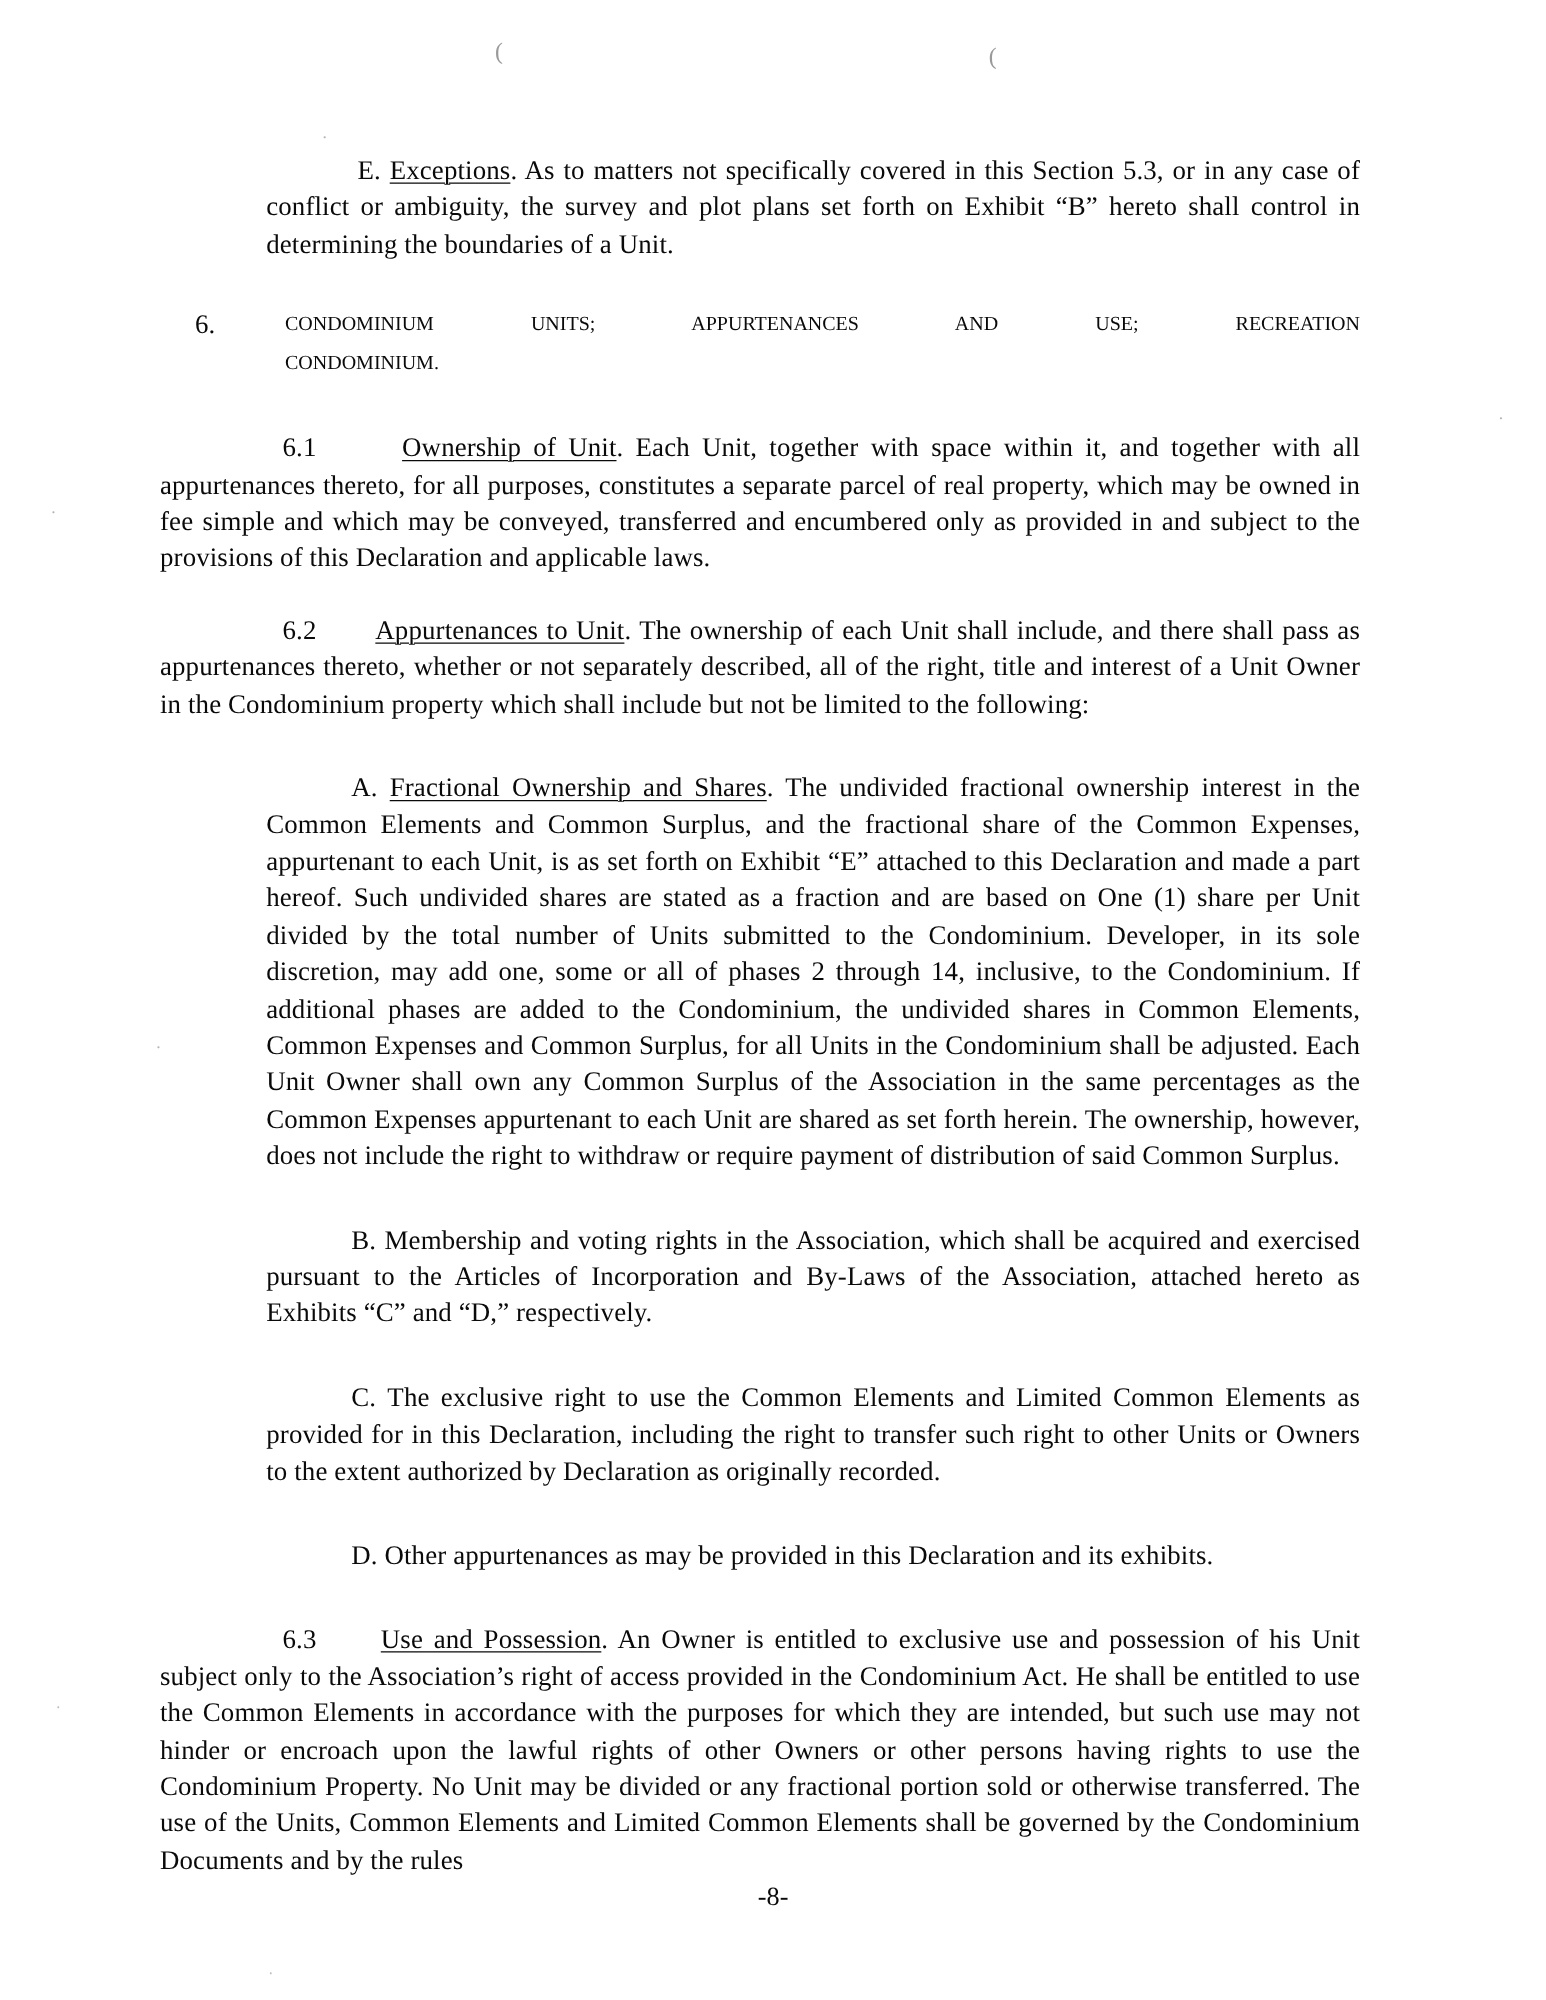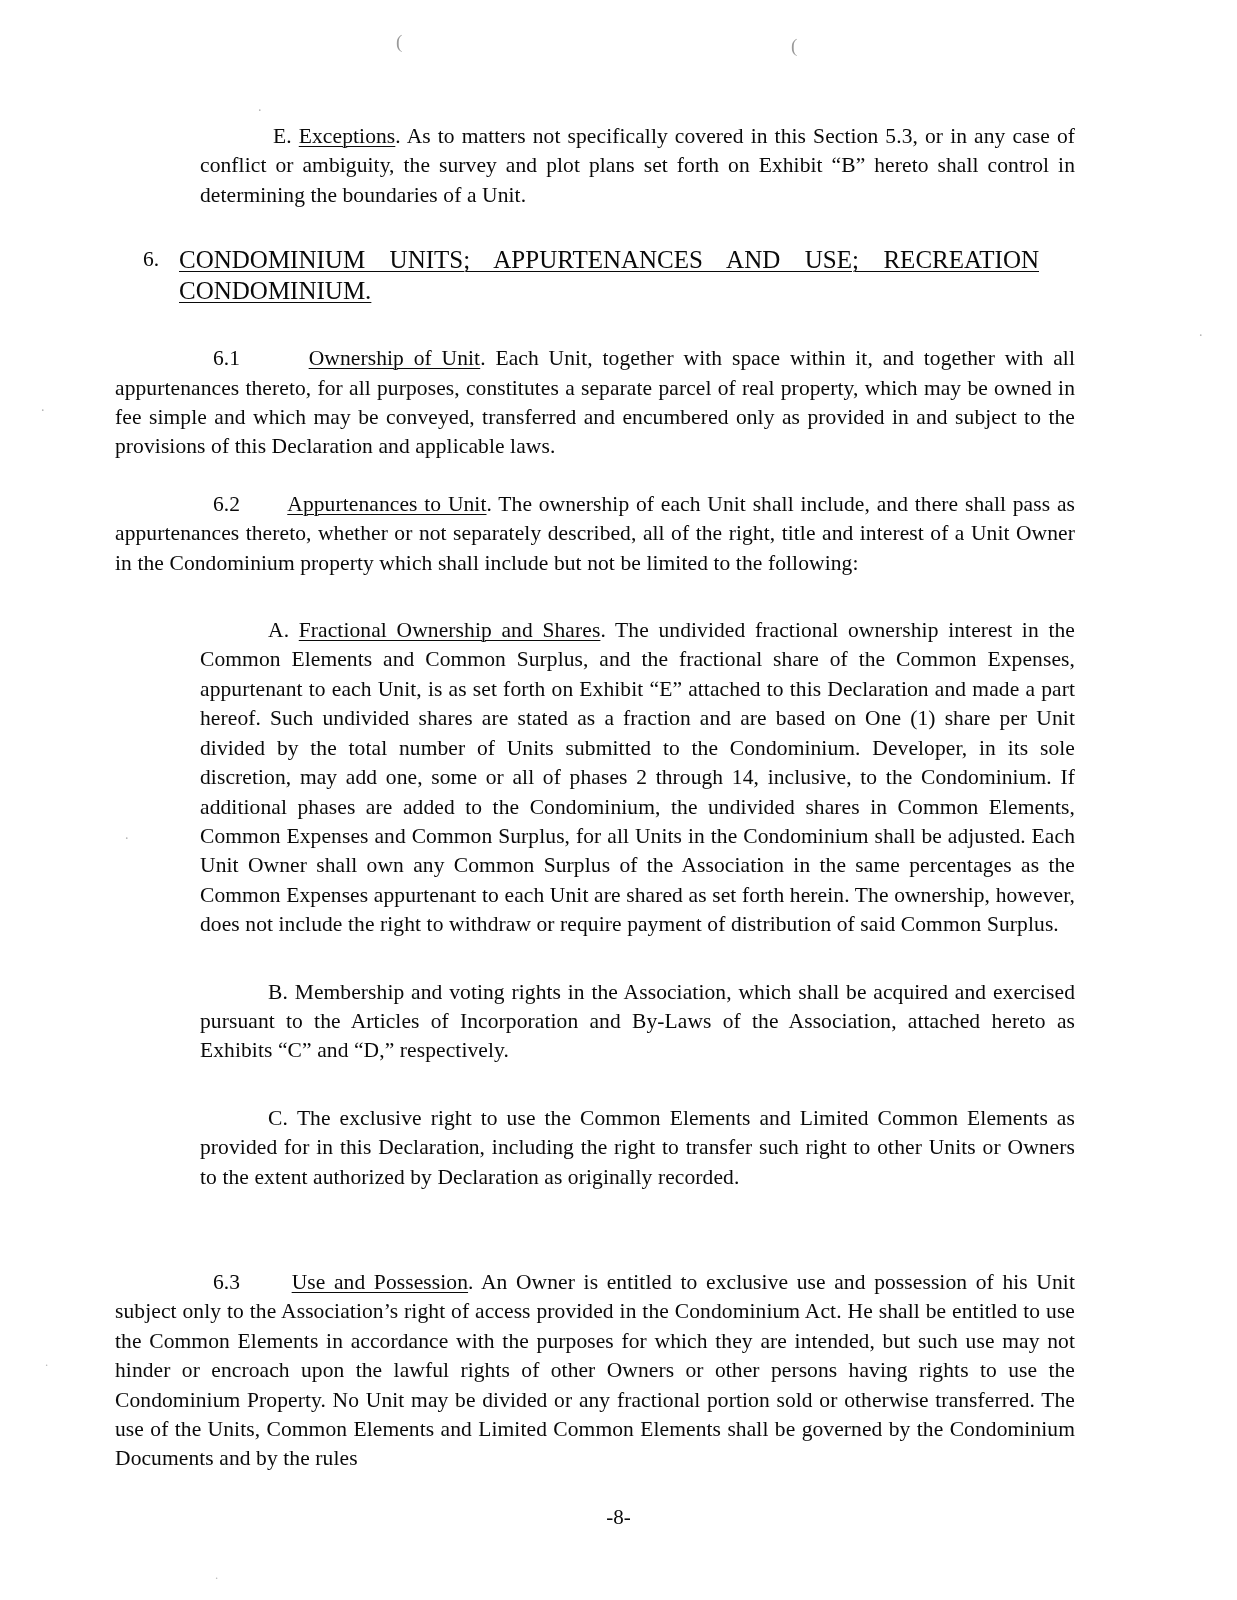--- a/index.html
+++ b/index.html
@@ -30,21 +30,21 @@
   .speck-right { left: 791px; top: 36px; }
   .speck-dot-a { left: 258px; top: 100px; font-size: 14px; color: #b4b4b4; }
   .speck-dot-b { left: 41px;  top: 400px; font-size: 14px; color: #b4b4b4; }
   .speck-dot-c { left: 125px; top: 828px; font-size: 14px; color: #b4b4b4; }
   .speck-dot-d { left: 1199px; top: 325px; font-size: 14px; color: #b4b4b4; }
   .speck-dot-e { left: 45px;  top: 1355px; font-size: 13px; color: #bdbdbd; }
   .speck-dot-f { left: 215px; top: 1568px; font-size: 13px; color: #bdbdbd; }
 
   .body-area {
     position: absolute;
-    left: 115px;
+    left: 128px;
     top: 122px;
     width: 960px;
   }
 
   p {
     margin: 0;
     font-size: 21.5px;
     line-height: 29.4px;
     text-align: justify;
     text-justify: inter-word;
@@ -76,27 +76,26 @@
     align-items: flex-start;
   }
   .section-head .sec-num {
     position: absolute;
     left: 28px;
     top: 0;
     font-size: 21.5px;
     line-height: 31px;
   }
   .section-head .sec-title {
-    margin-left: 64px;
+    margin-left: 100px;
     width: 860px;
-    font-size: 25px;
+    font-size: 16px;
     line-height: 31px;
     text-align: justify;
     text-justify: inter-word;
-    text-decoration: underline;
     text-underline-offset: 3px;
     text-decoration-thickness: 1.4px;
   }
   .section-head .sec-title .line1 {
     display: block;
     text-align: justify;
     text-align-last: justify;
   }
   .section-head .sec-title .line2 {
     display: block;
@@ -161,20 +160,21 @@
     <div class="gap-xl"></div>
 
     <p class="para-letter tight-indent"><span>B.</span>&nbsp;<span>Membership and voting rights in the Association, which shall be acquired and exercised pursuant to the Articles of Incorporation and By-Laws of the Association, attached hereto as Exhibits “C” and “D,” respectively.</span></p>
 
     <div class="gap-xl"></div>
 
     <p class="para-letter tight-indent"><span>C.</span>&nbsp;<span>The exclusive right to use the Common Elements and Limited Common Elements as provided for in this Declaration, including the right to transfer such right to other Units or Owners to the extent authorized by Declaration as originally recorded.</span></p>
 
     <div class="gap-xl"></div>
 
+    <p class="para-letter tight-indent"><span>D.</span>&nbsp;<span>Other appurtenances as may be provided in this Declaration and its exhibits.</span></p>
 
     <div class="gap-xl"></div>
 
     <p class="para-num"><span>6.3</span>&nbsp;&nbsp;&nbsp;&nbsp;&nbsp;&nbsp;<u class="ul">Use and Possession</u><span>. An Owner is entitled to exclusive use and possession of his Unit subject only to the Association’s right of access provided in the Condominium Act. He shall be entitled to use the Common Elements in accordance with the purposes for which they are intended, but such use may not hinder or encroach upon the lawful rights of other Owners or other persons having rights to use the Condominium Property. No Unit may be divided or any fractional portion sold or otherwise transferred. The use of the Units, Common Elements and Limited Common Elements shall be governed by the Condominium Documents and by the rules</span></p>
 
   </div>
 
   <div class="page-number">-8-</div>
 
 </div>

